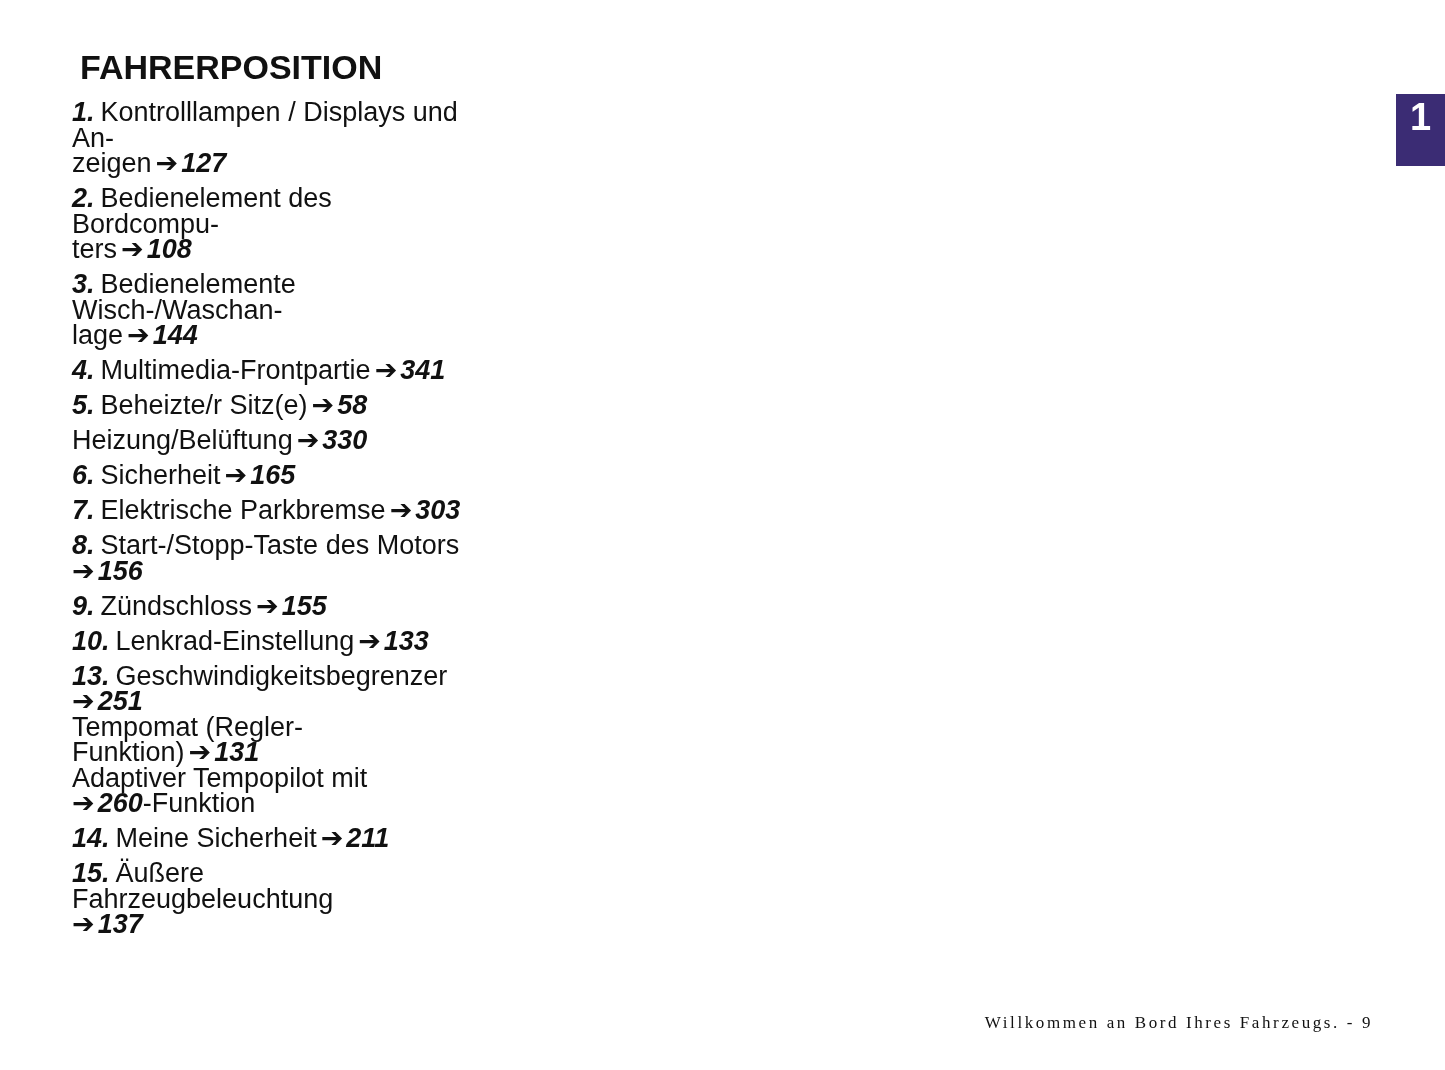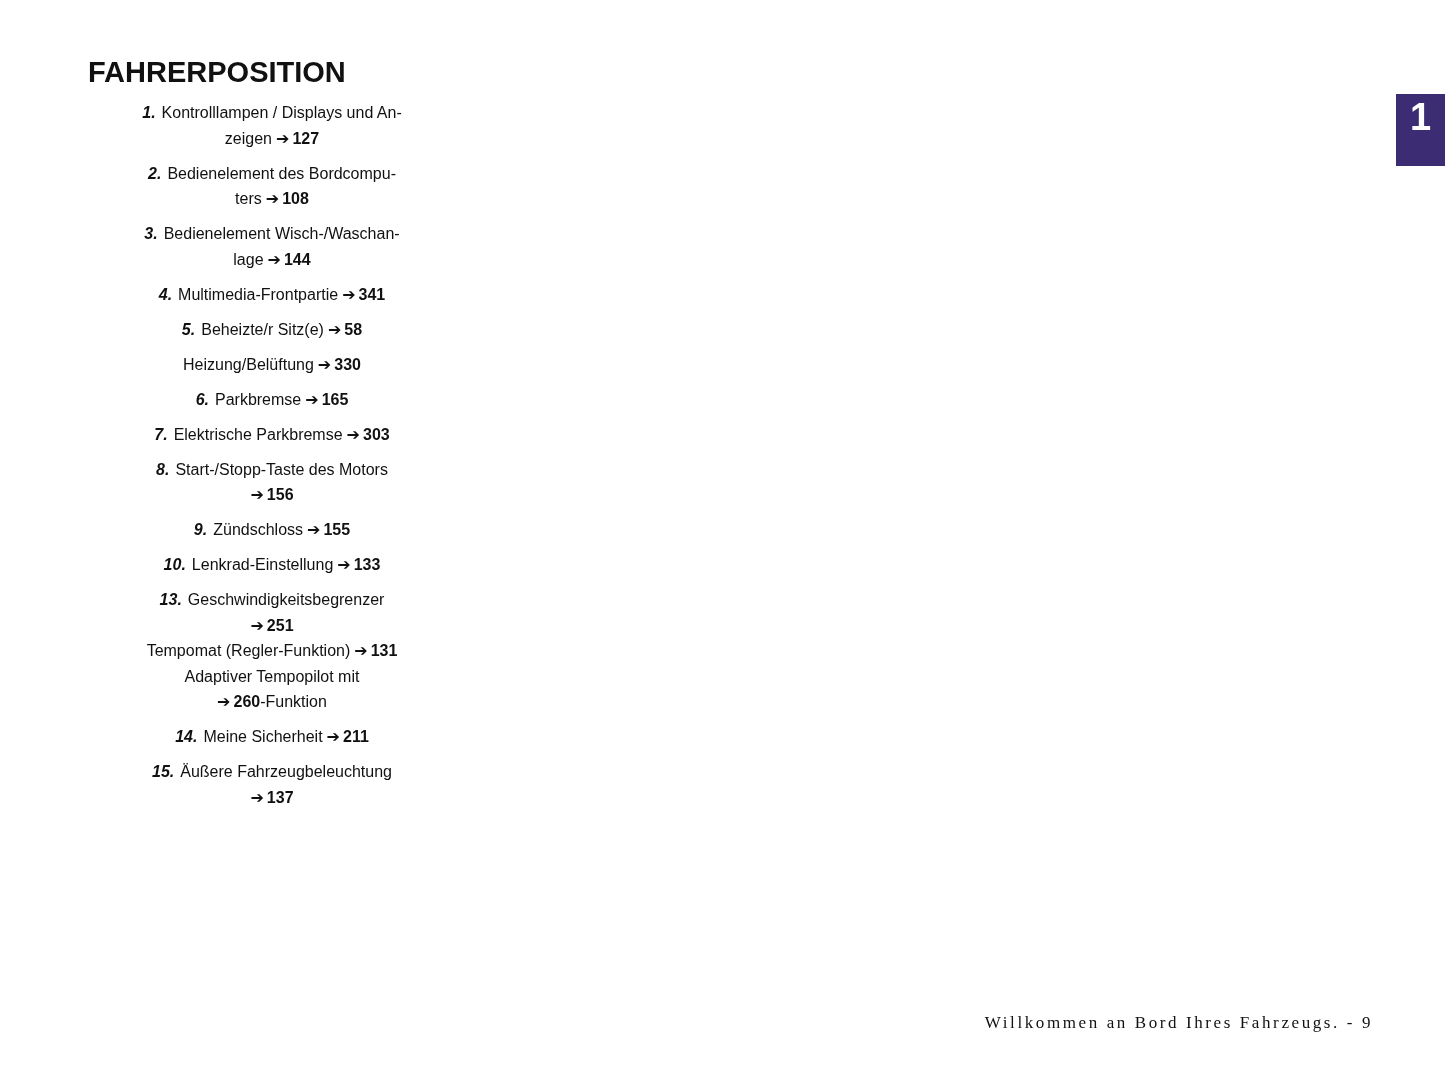--- a/index.html
+++ b/index.html
@@ -3,31 +3,31 @@
   <meta charset="utf-8">
   <style>
     html, body { margin: 0; padding: 0; background: #ffffff; }
     body {
       width: 1445px; height: 1070px; position: relative; overflow: hidden;
       font-family: "Liberation Sans", "DejaVu Sans", sans-serif;
       color: #111111;
     }
     .title {
       position: absolute; left: 72px; top: 40px;
-      font-size: 29px; font-weight: bold; letter-spacing: 0px;
-      margin: 16px;
+      font-size: 34px; font-weight: bold; letter-spacing: 0px;
+      margin: 8px;
     }
     .list {
       position: absolute; left: 72px; top: 100px; width: 400px;
-      font-size: 16px; line-height: 25.5px; text-align: center;
+      font-size: 27px; line-height: 25.5px;
     }
     .item { margin-bottom: 9.5px; }
     .num { font-weight: bold; font-style: italic; margin-right: 6px; }
     .arrow { font-weight: bold; margin: 0 3px 0 4px; }
-    .page { font-weight: bold; }
+    .page { font-weight: bold; font-style: italic; }
     .line { display: block; }
     .tab {
       position: absolute; left: 1396px; top: 94px; width: 49px; height: 72px;
       background: #3b2c74; color: #ffffff;
       font-size: 38px; font-weight: bold;
       display: flex; align-items: flex-start; justify-content: center;
       padding-top: 2px; box-sizing: border-box;
     }
     .footer {
       position: absolute; right: 72px; top: 1013px;
@@ -46,34 +46,34 @@
 <div class="list" id="list">
     <div class="item">
       <span class="line"><span class="num">1.</span><span>Kontrolllampen / Displays und An-</span></span>
       <span class="line"><span>zeigen</span><span class="arrow">➔</span><span class="page">127</span></span>
     </div>
     <div class="item">
       <span class="line"><span class="num">2.</span><span>Bedienelement des Bordcompu-</span></span>
       <span class="line"><span>ters</span><span class="arrow">➔</span><span class="page">108</span></span>
     </div>
     <div class="item">
-      <span class="line"><span class="num">3.</span><span>Bedienelement Wisch-/Waschan-</span></span>
+      <span class="line"><span class="num">3.</span><span>Bedienelemente Wisch-/Waschan-</span></span>
       <span class="line"><span>lage</span><span class="arrow">➔</span><span class="page">144</span></span>
     </div>
     <div class="item">
       <span class="line"><span class="num">4.</span><span>Multimedia-Frontpartie</span><span class="arrow">➔</span><span class="page">341</span></span>
     </div>
     <div class="item">
       <span class="line"><span class="num">5.</span><span>Beheizte/r Sitz(e)</span><span class="arrow">➔</span><span class="page">58</span></span>
     </div>
     <div class="item">
       <span class="line"><span>Heizung/Belüftung</span><span class="arrow">➔</span><span class="page">330</span></span>
     </div>
     <div class="item">
-      <span class="line"><span class="num">6.</span><span>Parkbremse</span><span class="arrow">➔</span><span class="page">165</span></span>
+      <span class="line"><span class="num">6.</span><span>Sicherheit</span><span class="arrow">➔</span><span class="page">165</span></span>
     </div>
     <div class="item">
       <span class="line"><span class="num">7.</span><span>Elektrische Parkbremse</span><span class="arrow">➔</span><span class="page">303</span></span>
     </div>
     <div class="item">
       <span class="line"><span class="num">8.</span><span>Start-/Stopp-Taste des Motors</span></span>
       <span class="line"><span class="arrow" style="margin-left: 0px;">➔</span><span class="page">156</span></span>
     </div>
     <div class="item">
       <span class="line"><span class="num">9.</span><span>Zündschloss</span><span class="arrow">➔</span><span class="page">155</span></span>

